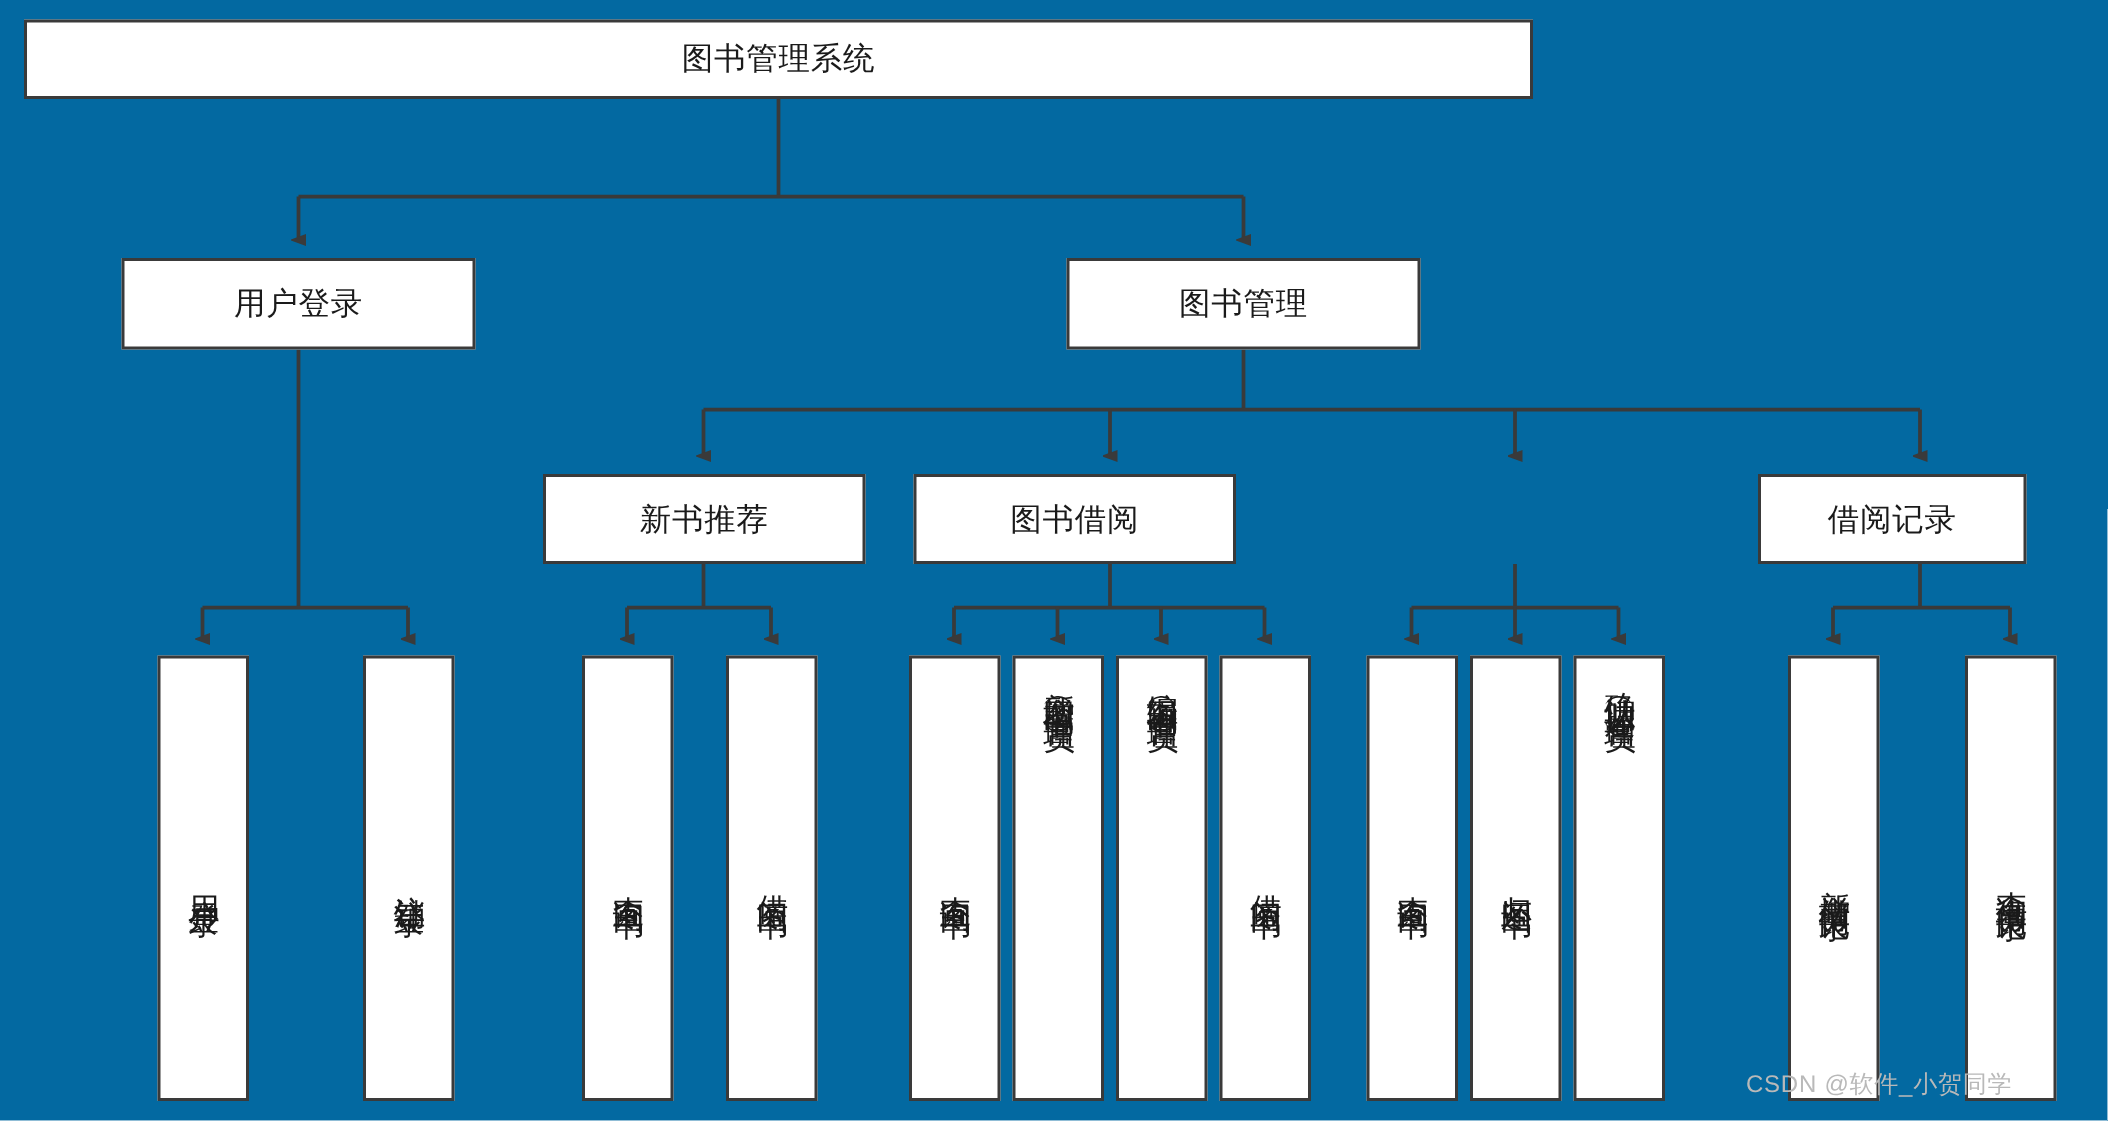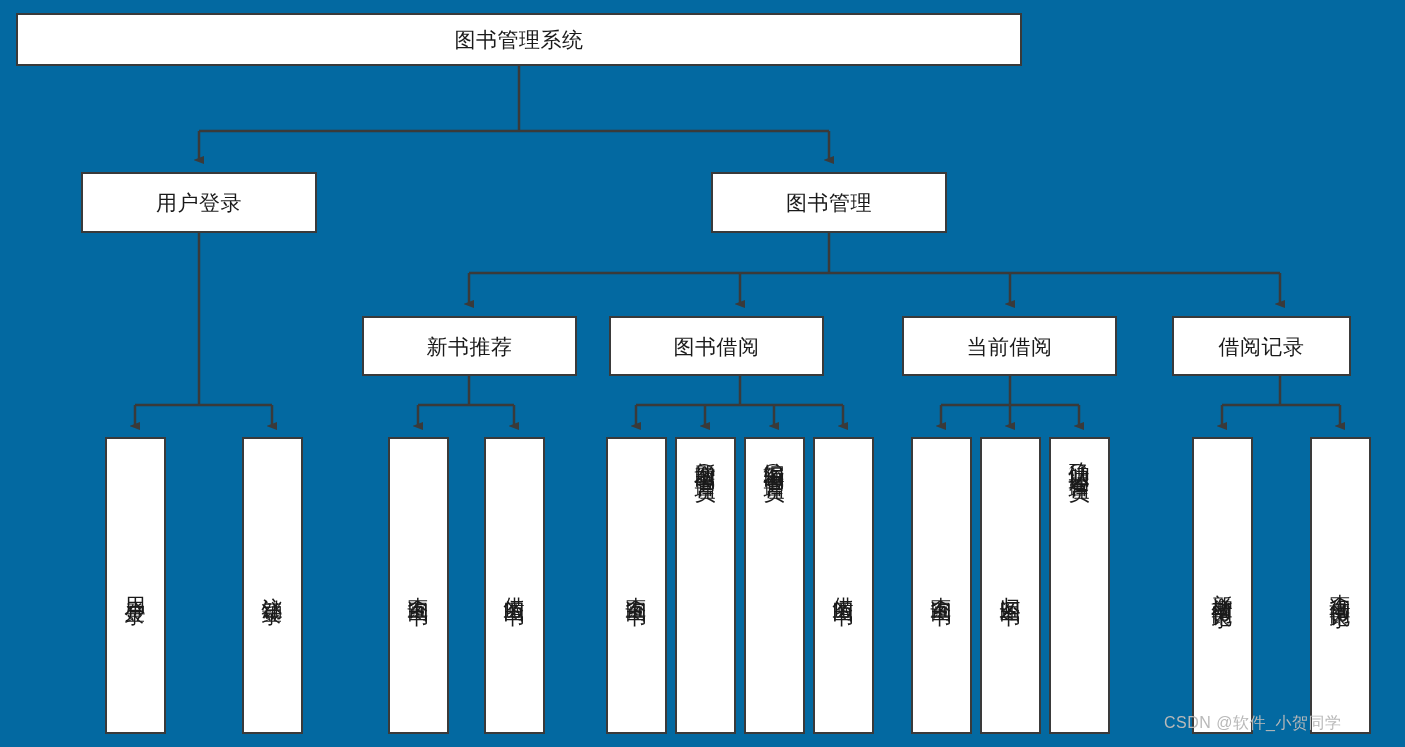--- a/index.html
+++ b/index.html
@@ -137,23 +137,20 @@
   <div class="node horizontal" style="left:711px; top:172px; width:236px; height:61px;">
     <span class="label">图书管理</span>
   </div>
 
   <div class="node horizontal" style="left:362px; top:316px; width:215px; height:60px;">
     <span class="label">新书推荐</span>
   </div>
   <div class="node horizontal" style="left:609px; top:316px; width:215px; height:60px;">
     <span class="label">图书借阅</span>
   </div>
-  <div class="node horizontal" style="left:902px; top:316px; width:215px; height:60px;">
-    <span class="label">当前借阅</span>
-  </div>
   <div class="node horizontal" style="left:1172px; top:316px; width:179px; height:60px;">
     <span class="label">借阅记录</span>
   </div>
 
   <div class="node vertical center-v" style="left:105px; top:437px; width:61px; height:297px;">
     <span class="label">用户登录</span>
   </div>
   <div class="node vertical center-v" style="left:242px; top:437px; width:61px; height:297px;">
     <span class="label">注销登录</span>
   </div>

